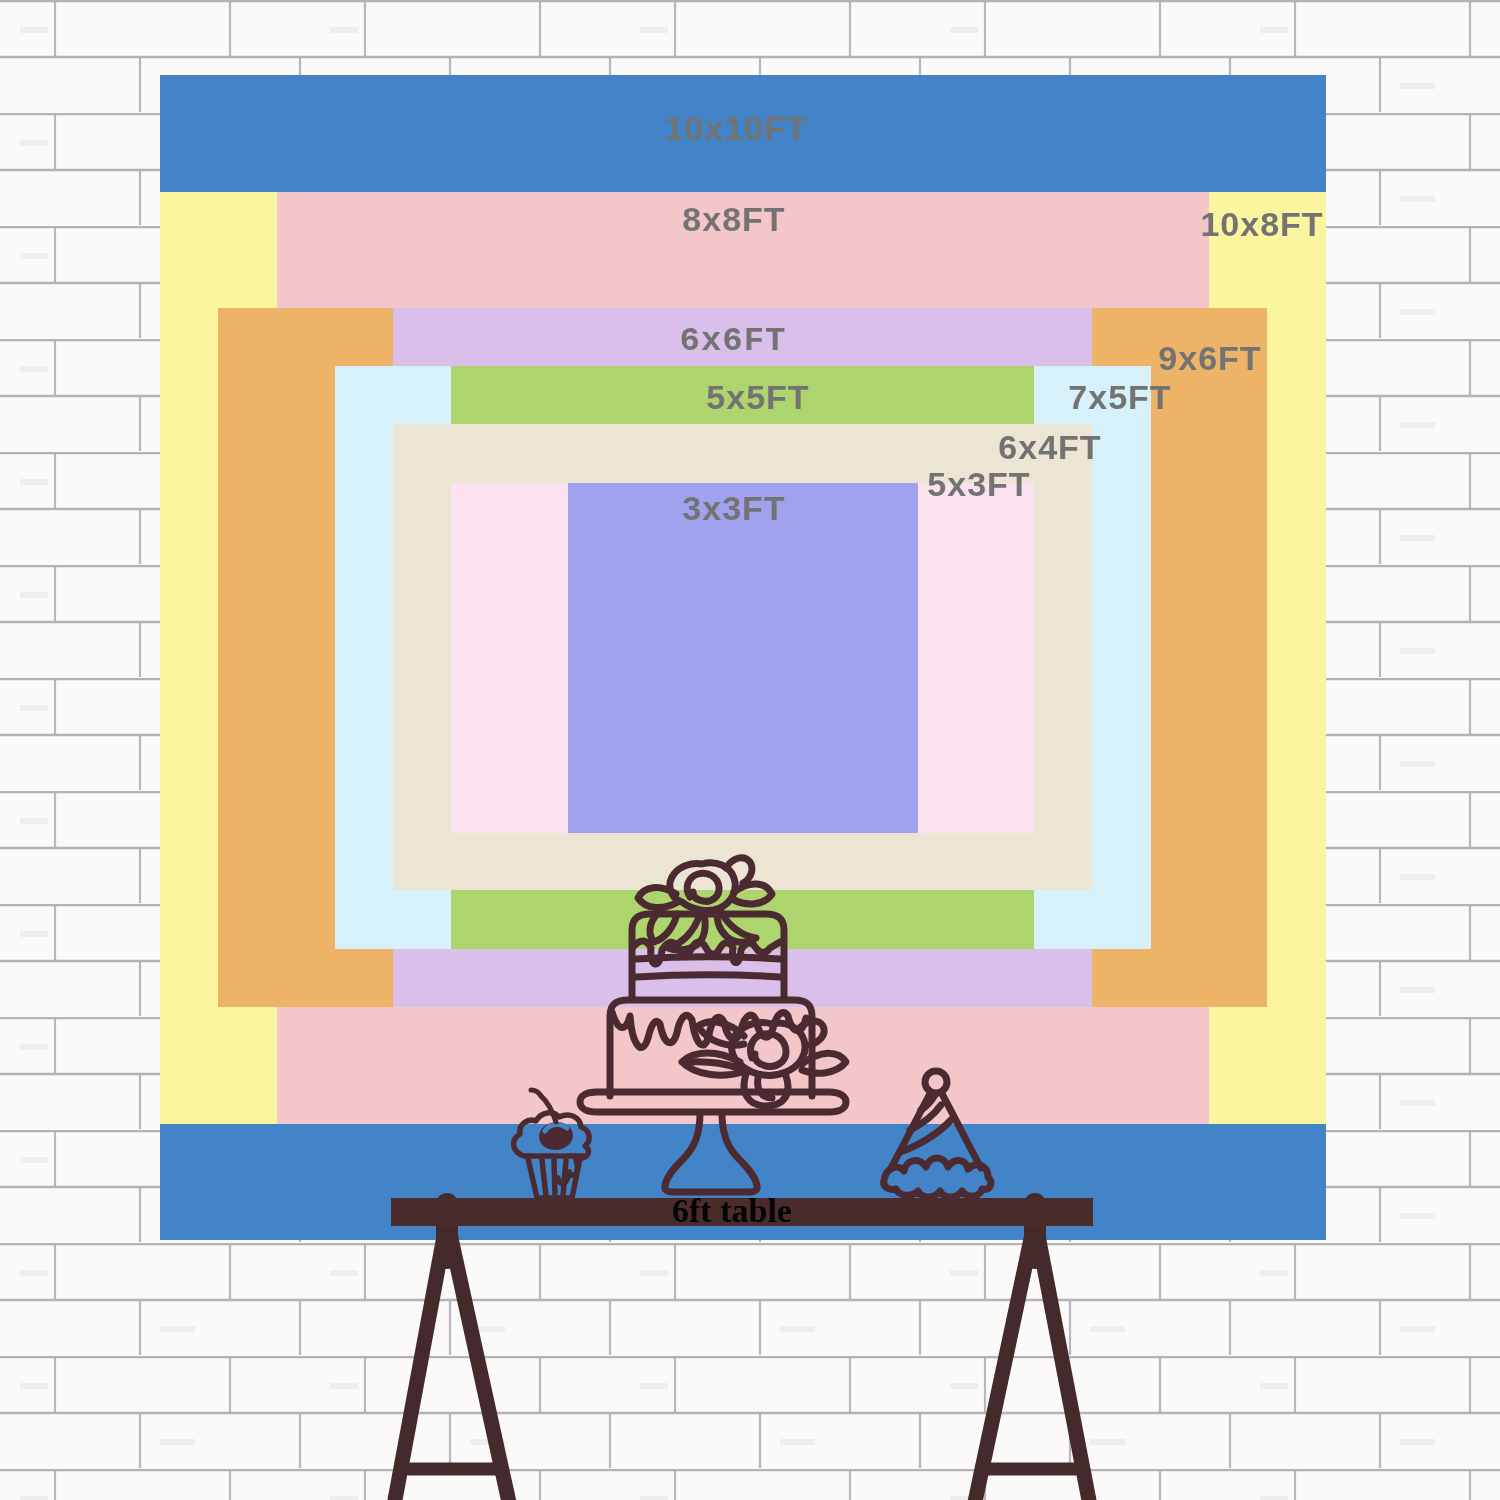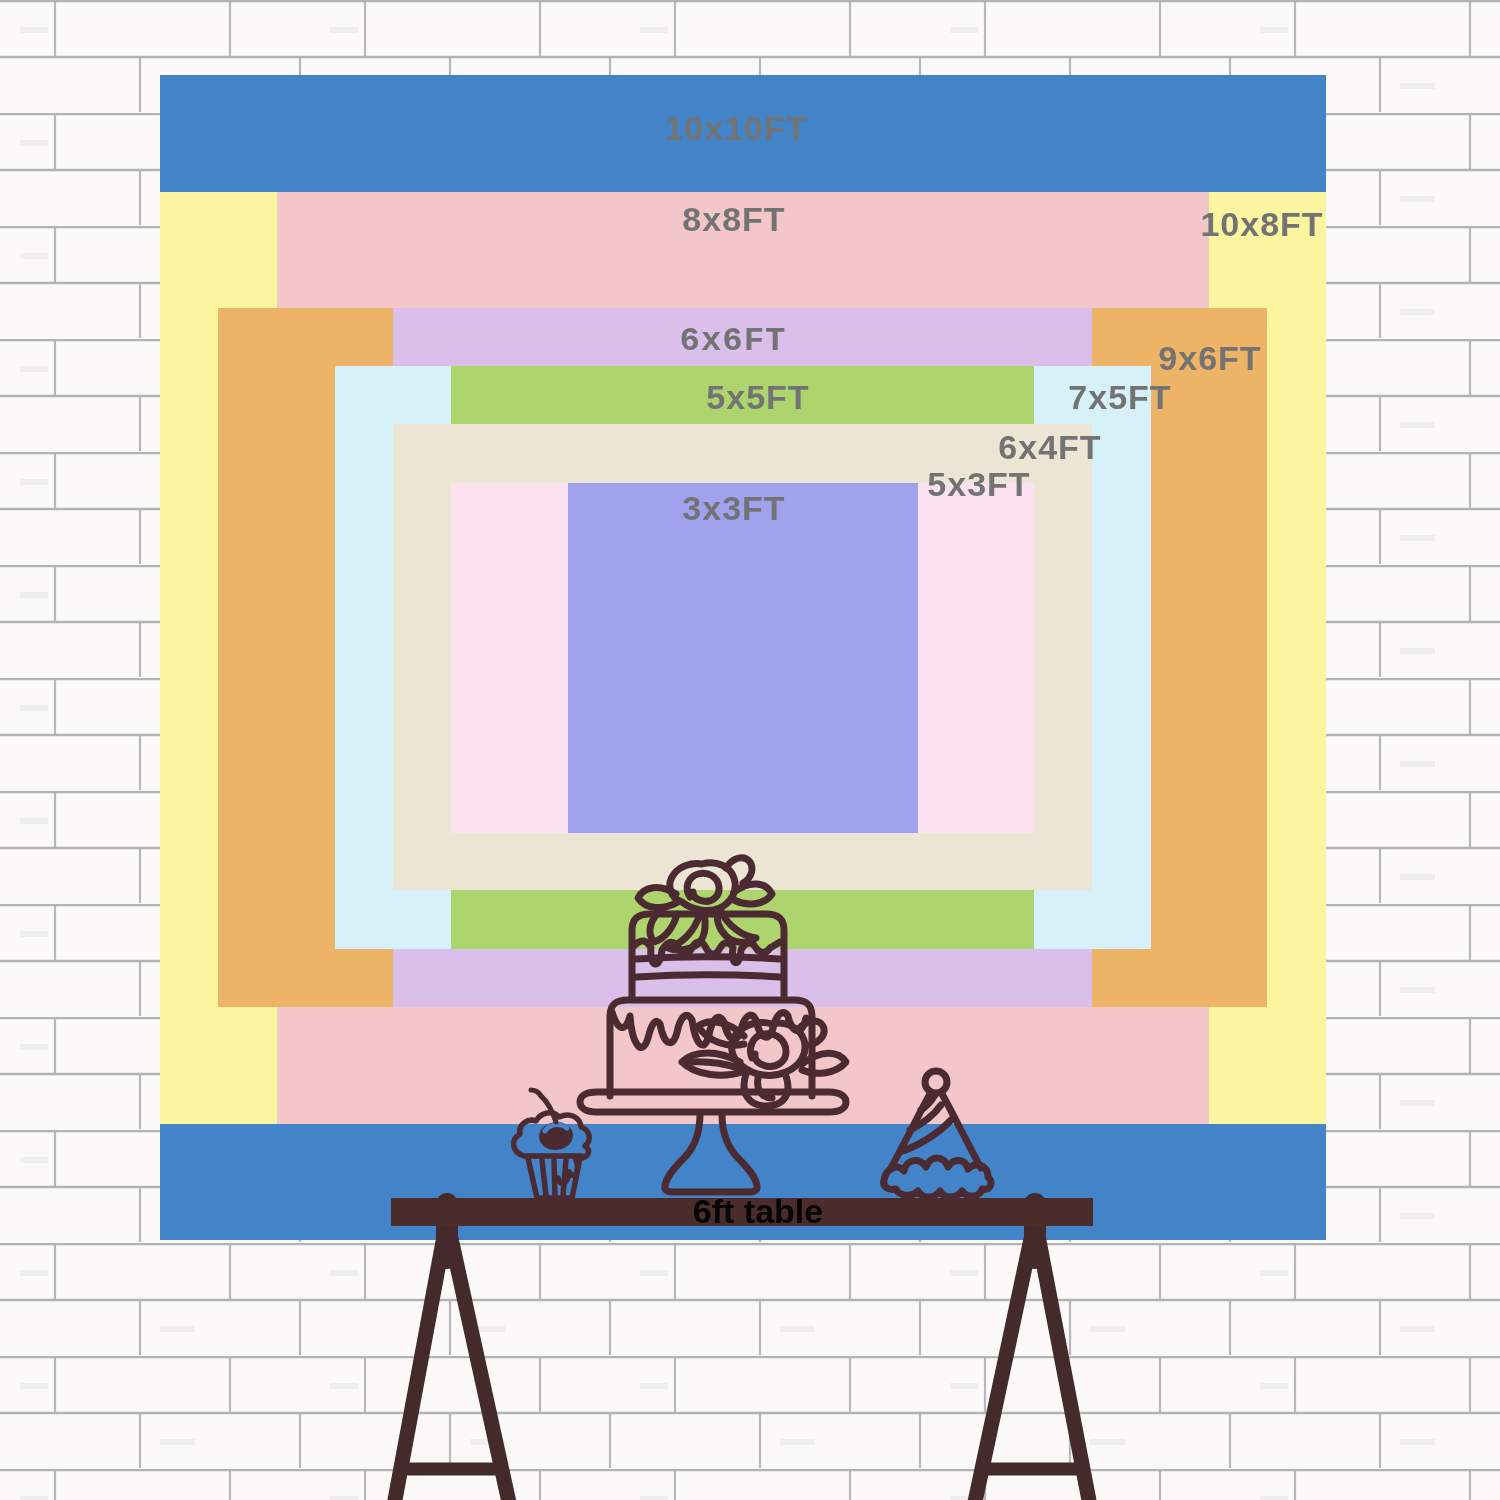--- a/index.html
+++ b/index.html
@@ -33,22 +33,22 @@
   .lbl-6x6{left:733px;top:341px;font-family:Liberation Mono, monospace;}
   .lbl-9x6{left:1210px;top:358px;}
   .lbl-5x5{left:758px;top:397px;}
   .lbl-7x5{left:1120px;top:397px;}
   .lbl-6x4{left:1038px;top:447px;margin-left:12px;}
   .lbl-3x3{left:734px;top:508px;text-align:right;}
   .lbl-5x3{left:979px;top:484px;}
   
   .props{position:absolute;left:0;top:0;z-index:2;}
   .table-label{
-    position:absolute;z-index:4;left:758px;top:1211px;transform:translate(-50%,-50%);
-    font-size:34px;font-weight:600;color:#050505;white-space:nowrap;
+    position:absolute;z-index:4;left:732px;top:1211px;transform:translate(-50%,-50%);
+    font-size:34px;font-weight:600;color:#050505;white-space:nowrap;font-family:Liberation Serif, serif;
   }
 </style>
 </head>
 <body>
 
 <div class="stage">
 
   <svg class="wall" width="1500" height="1500">
     <defs>
       <pattern id="bricks" width="310" height="113" patternUnits="userSpaceOnUse">

